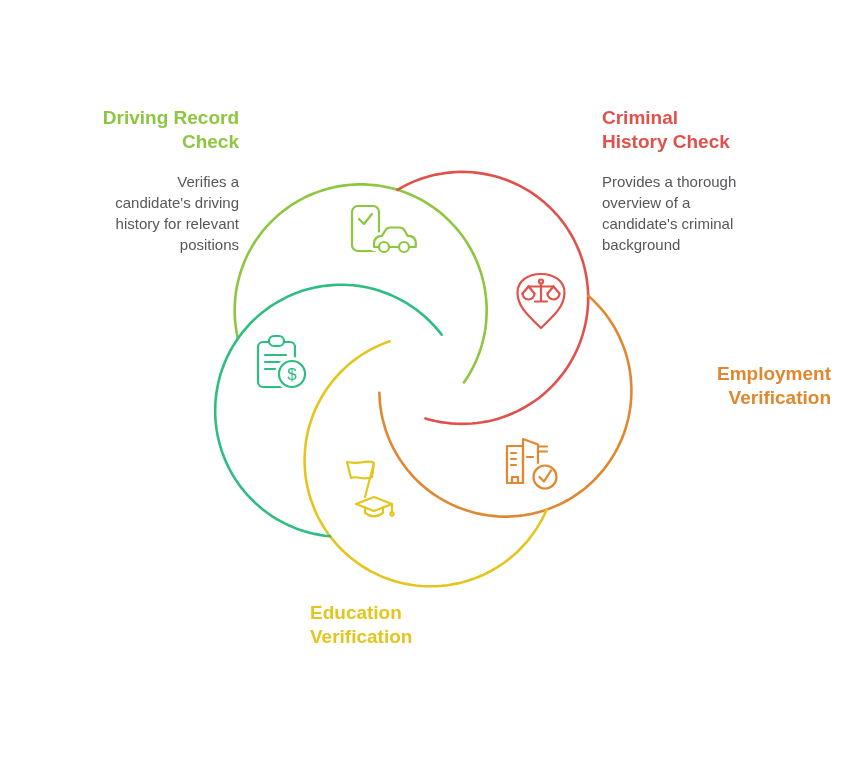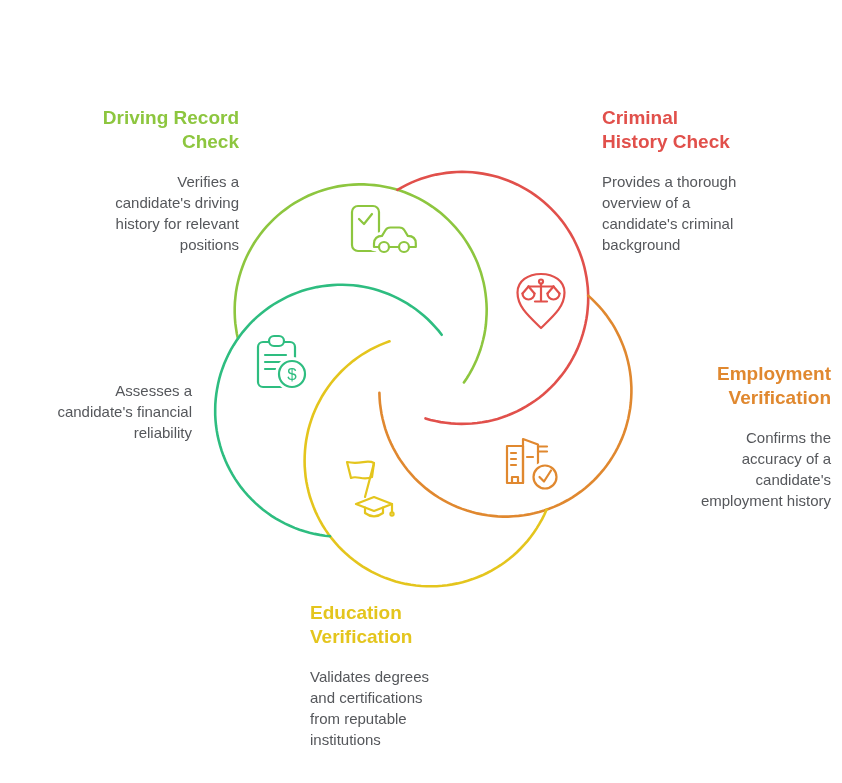--- a/index.html
+++ b/index.html
@@ -128,34 +128,23 @@
 Check</div>
     <div class="desc">Verifies a
 candidate's driving
 history for relevant
 positions</div>
   </div>
 
   <div class="lbl lbl-employment">
     <div class="ttl" style="color: rgb(224, 136, 47);">Employment
 Verification</div>
-    <div class="desc">Confirms the
-accuracy of a
-candidate's
-employment history</div>
   </div>
 
   <div class="lbl lbl-education">
     <div class="ttl" style="color: rgb(228, 197, 29);">Education
 Verification</div>
-    <div class="desc">Validates degrees
-and certifications
-from reputable
-institutions</div>
   </div>
 
   <div class="lbl lbl-credit">
-    <div class="desc">Assesses a
-candidate's financial
-reliability</div>
   </div>
 
 </div>
 
 </body></html>

